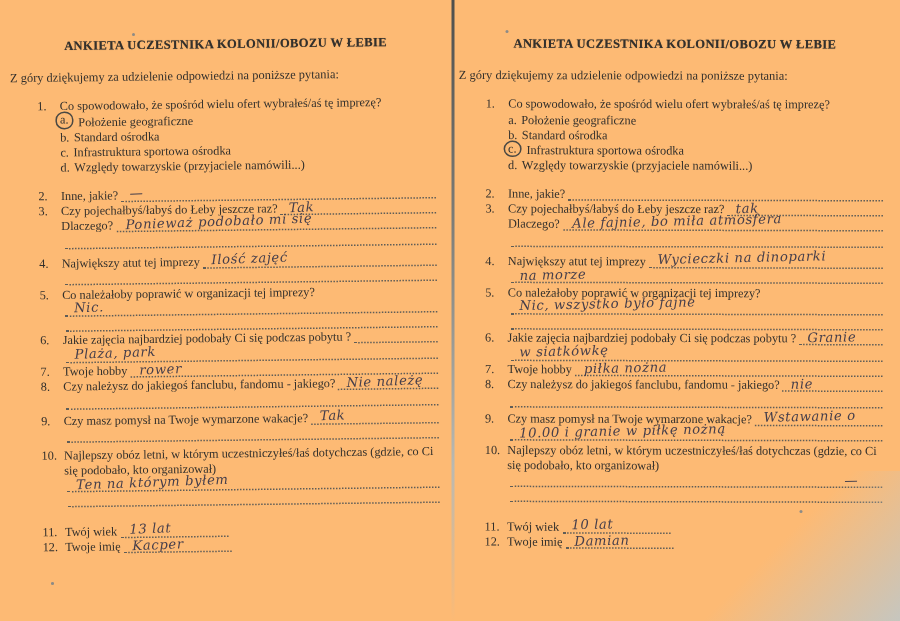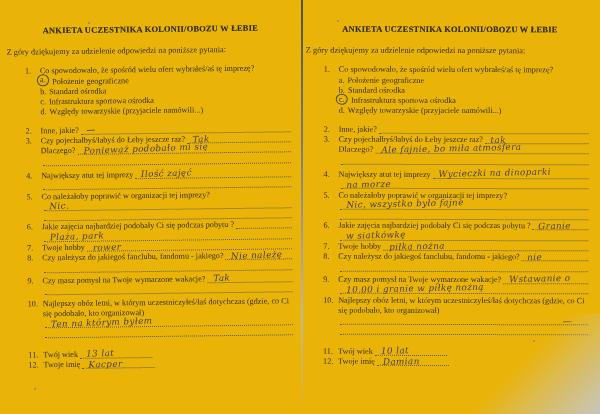--- a/index.html
+++ b/index.html
@@ -1,18 +1,18 @@
 <!DOCTYPE html>
 <html><head>
 <meta charset="utf-8">
 <style>
   html,body{margin:0;padding:0;background:#d8d8d4;}
   .sheet{
     position:relative;width:600px;height:414px;margin:0 auto;
-    background:#eab308;overflow:hidden;
+    background:#fdba74;overflow:hidden;
     font-family:"Liberation Serif",serif;color:#33302c;
   }
   .page{position:absolute;top:0;width:300px;height:414px;}
   .page.left{left:0;transform:rotate(-0.7deg);transform-origin:50% 0;}
   .page.right{left:300px;transform:rotate(0.15deg);transform-origin:50% 0;}
   .title{
     text-align:center;font-weight:bold;font-size:8.4px;letter-spacing:0.25px;
     margin-top:25px;white-space:nowrap;
     text-shadow:0 0 0.5px rgba(40,38,35,.6);
   }

